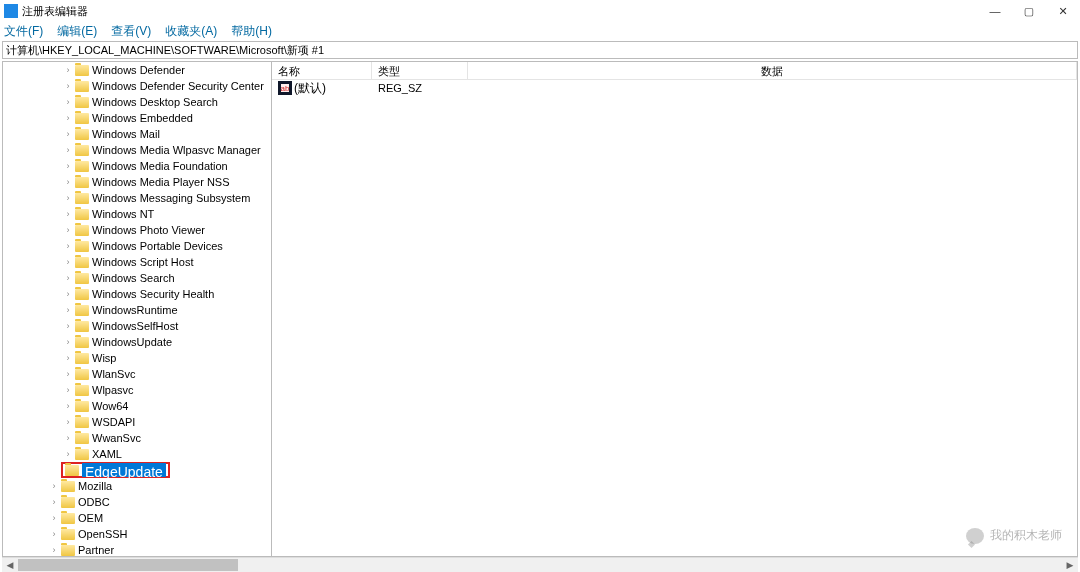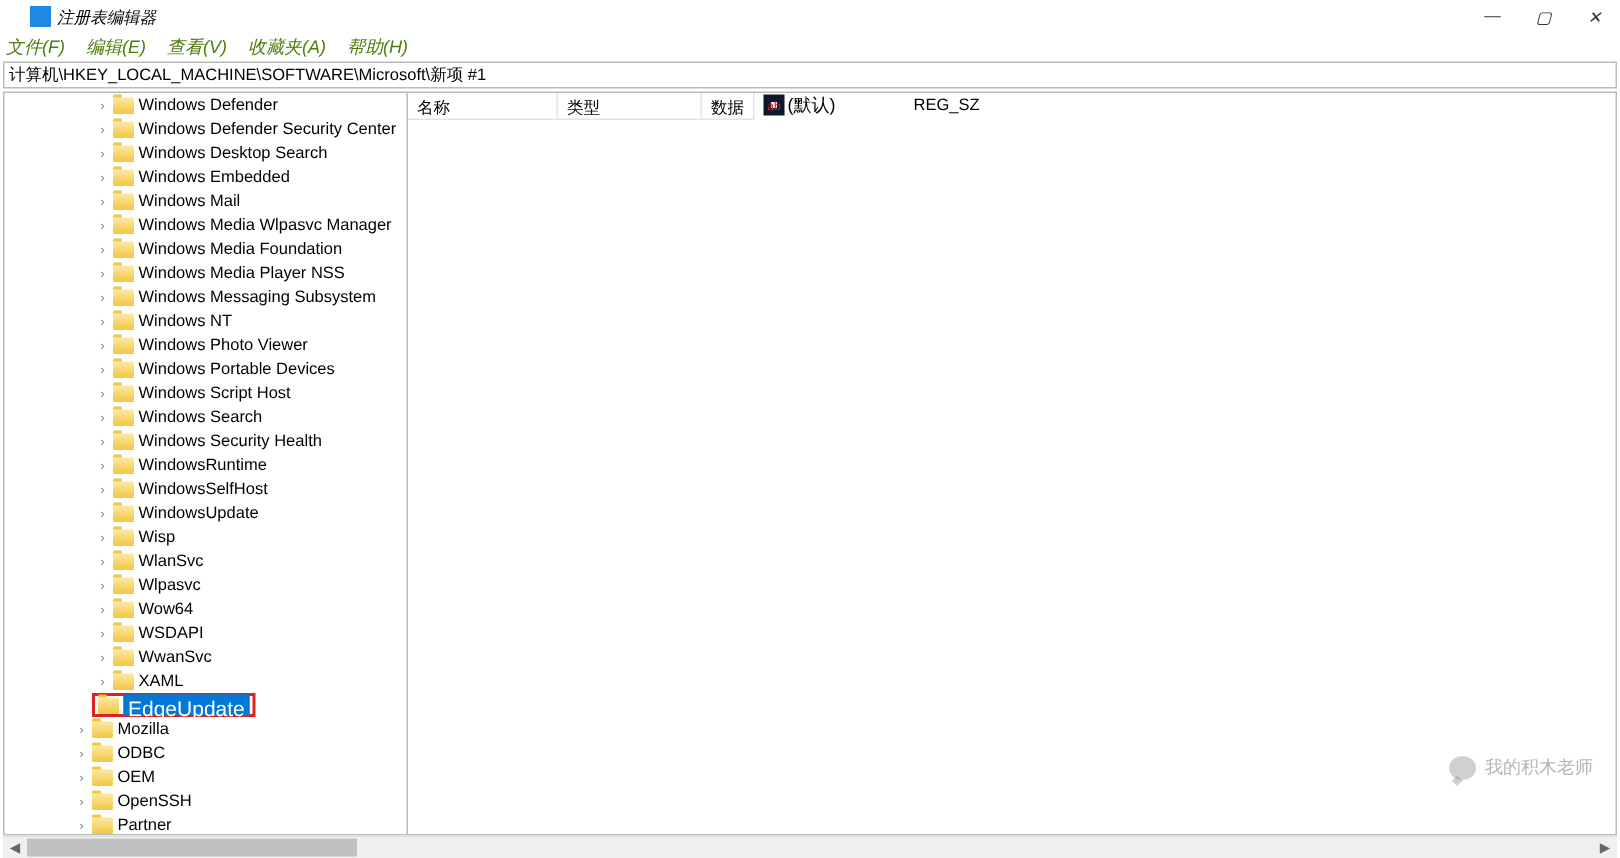--- a/index.html
+++ b/index.html
@@ -1,55 +1,55 @@
 <!DOCTYPE html>
 <html><head>
 <meta charset="utf-8">
 <style>
 * { margin: 0; padding: 0; box-sizing: border-box; font-family: "Microsoft YaHei", "Segoe UI", sans-serif; font-size: 12px; }
 body { background: #fff; width: 1080px; height: 572px; overflow: hidden; position: relative; }
-.titlebar { height: 22px; display: flex; align-items: center; padding-left: 20px; background: #fff; font-style: italic; }
+.titlebar { height: 22px; display: flex; align-items: center; padding-left: 4px; background: #fff; }
 .titlebar .app-icon { width: 14px; height: 14px; background: #1e88e5; margin-right: 4px; display: inline-block; }
 .titlebar .title { font-size: 11px; color: #000; }
 .titlebar .spacer { flex: 1; }
 .titlebar .win-btn { width: 34px; height: 22px; display: flex; align-items: center; justify-content: center; color: #333; font-size: 11px; }
 .menubar { height: 18px; display: flex; align-items: center; padding-left: 4px; font-size: 11px; }
-.menubar span { margin-right: 14px; color: #4d7c0f; cursor: default; font-style: italic; }
+.menubar span { margin-right: 14px; color: #0369a1; cursor: default; }
 .addressbar { height: 18px; border: 1px solid #bbb; margin: 1px 2px 0 2px; padding-left: 3px; font-size: 11px; line-height: 16px; background: #fff; }
 .main { display: flex; height: 496px; margin: 2px 2px 0 2px; }
 .tree-pane { width: 270px; border: 1px solid #bbb; background: #fff; overflow: hidden; position: relative; }
 .tree-scroll { overflow-y: auto; overflow-x: hidden; height: 100%; }
 .tree-scroll::-webkit-scrollbar { width: 16px; height: 16px; }
 .tree-scroll::-webkit-scrollbar-track { background: #f0f0f0; }
 .tree-scroll::-webkit-scrollbar-thumb { background: #c1c1c1; }
 .tree-item { height: 16px; display: flex; align-items: center; white-space: nowrap; }
 .expander { width: 10px; height: 10px; margin-left: 2px; margin-right: 2px; display: inline-flex; align-items: center; justify-content: center; color: #888; font-size: 9px; }
 .folder-icon { width: 14px; height: 11px; background: linear-gradient(#ffe9a2,#f0c642); border-radius: 1px; margin-right: 3px; display: inline-block; position: relative; }
 .folder-icon::before { content: ""; position: absolute; top: -2px; left: 0; width: 6px; height: 2px; background: #f0c642; border-radius: 1px 1px 0 0; }
 .tree-label { font-size: 11px; color: #000; }
 .tree-item.l2 { padding-left: 58px; }
 .tree-item.l1 { padding-left: 44px; }
 .tree-item.editing { padding-left: 58px; }
 .edit-box { border: 2px solid #d22; padding: 0 2px; display: inline-flex; align-items: center; height: 16px; }
 .edit-input { background: #0078d7; color: #fff; border: 1px solid #0078d7; padding: 0 2px; font-size: 14px; height: 14px; }
-.list-pane { flex: 1; border: 1px solid #bbb; border-left: none; background: #fff; display: flex; flex-direction: row; }
+.list-pane { flex: 1; border: 1px solid #bbb; border-left: none; background: #fff; display: flex; flex-direction: column; }
 .list-header { height: 18px; display: flex; border-bottom: 1px solid #e4e4e4; }
 .list-header > div { padding: 2px 6px; font-size: 11px; border-right: 1px solid #e4e4e4; }
 .col-name { width: 100px; }
 .col-type { width: 96px; }
-.col-data { flex: 1; }
+.col-data { flex: 1; text-align: center; }
 .list-row { height: 16px; display: flex; align-items: center; }
 .list-row > div { padding: 0 6px; font-size: 11px; }
-.val-icon { width: 14px; height: 14px; display: inline-flex; align-items: center; justify-content: center; margin-right: 2px; border: 5px solid #0f172a; color: #c22; font-size: 8px; background: #fee; }
+.val-icon { width: 14px; height: 14px; display: inline-flex; align-items: center; justify-content: center; margin-right: 2px; border: 3px solid #0f172a; color: #c22; font-size: 8px; background: #fee; }
 .h-scroll { height: 15px; background: #f0f0f0; border-top: 1px solid #ddd; position: relative; margin: 0 2px; }
 .h-scroll .thumb { position: absolute; left: 16px; top: 1px; width: 220px; height: 12px; background: #c1c1c1; }
 .h-scroll .arrow { position: absolute; top: 0; width: 16px; height: 14px; display: flex; align-items: center; justify-content: center; font-size: 9px; color: #666; }
 .h-scroll .arrow.left { left: 0; }
 .h-scroll .arrow.right { right: 0; }
-.watermark { position: absolute; bottom: 52px; right: 18px; color: rgba(120,120,120,.55); font-size: 20px; display: flex; align-items: flex-end; }
+.watermark { position: absolute; bottom: 28px; right: 18px; color: rgba(120,120,120,.55); font-size: 20px; display: flex; align-items: flex-end; }
 .watermark .bubble { width: 18px; height: 16px; border-radius: 50%; background: rgba(120,120,120,.35); margin-right: 6px; position: relative; }
 .watermark .bubble::after { content: ""; position: absolute; bottom: -3px; left: 3px; width: 5px; height: 5px; background: rgba(120,120,120,.35); transform: rotate(45deg); }
 </style>
 </head>
 <body>
 
 <div class="titlebar">
   <span class="app-icon"></span>
   <span class="title">注册表编辑器</span>
   <span class="spacer"></span>

